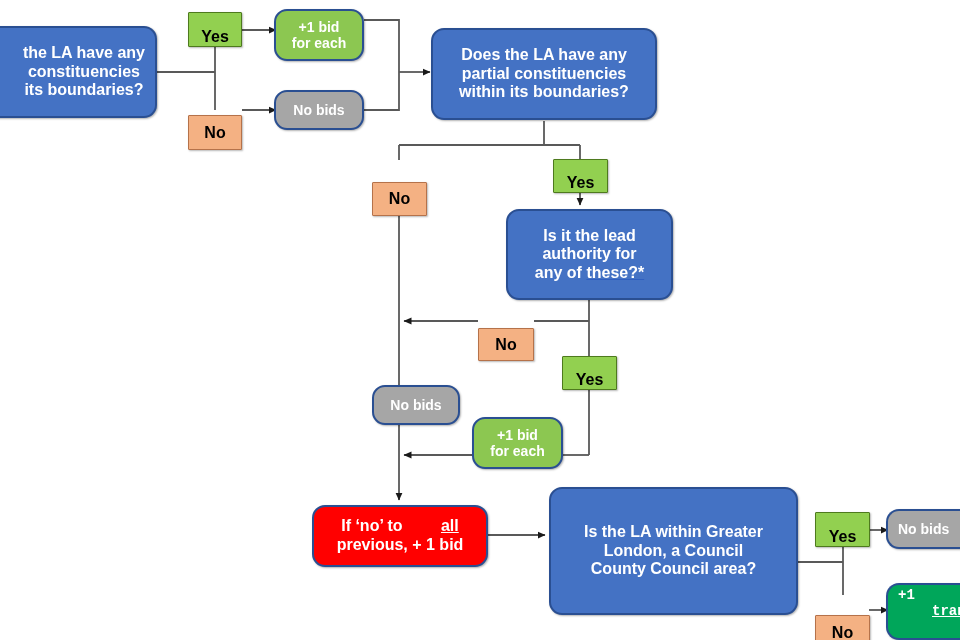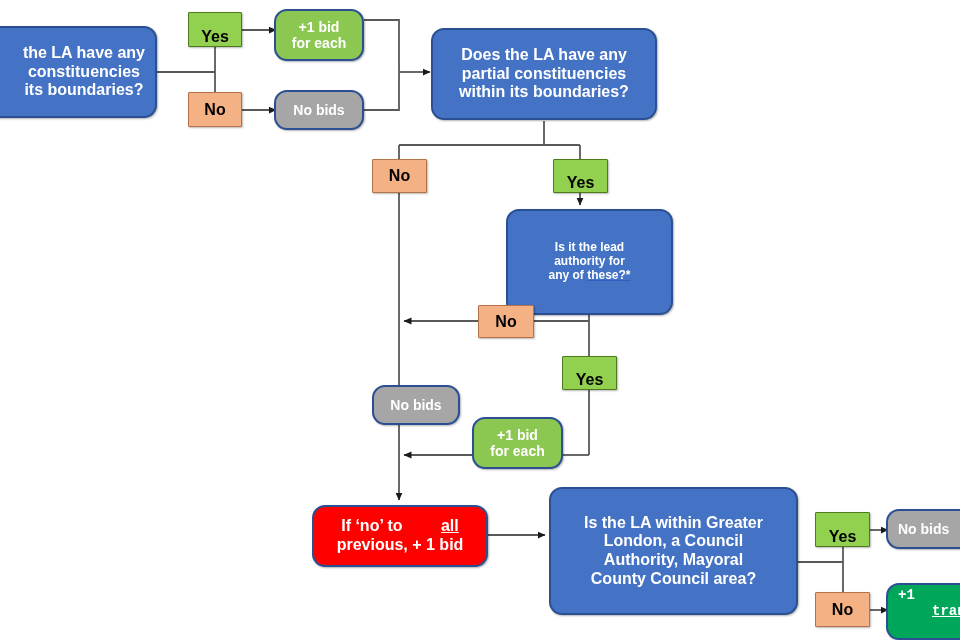--- a/index.html
+++ b/index.html
@@ -53,21 +53,21 @@
     display: flex;
     align-items: center;
     justify-content: center;
     font-weight: bold;
     color: #000000;
     border: 1.5px solid #7F7F7F;
     border-radius: 1px;
     box-shadow: 1px 1px 2px rgba(0,0,0,0.28);
   }
   .label-box.yes { background: #92D050; border-color: #4E7A1E; align-items: flex-end; }
-  .label-box.no  { background: #F4B183; border-color: #B5724A; }
+  .label-box.no  { background: #F4B183; border-color: #B5724A; margin-top: 23px; }
 
   .u { text-decoration: underline; margin-left: 34px; }
   .ul-link { text-decoration: underline; text-decoration-color: #2f5fc0; }
 </style>
 </head>
 <body>
 
 <div id="canvas">
 
   <svg class="connectors" viewBox="0 0 960 640" xmlns="http://www.w3.org/2000/svg">
@@ -152,21 +152,21 @@
   </div>
 
   <div class="label-box no" style="left:372px; top:159px; width:55px; height:34px; font-size:16px;">
     <span>No</span>
   </div>
 
   <div class="label-box yes" style="left:553px; top:159px; width:55px; height:34px; font-size:16px;">
     <span>Yes</span>
   </div>
 
-  <div class="node blue" style="left:506px; top:209px; width:167px; height:106px; font-size:12px;">
+  <div class="node blue" style="left:506px; top:209px; width:167px; height:91px; font-size:16px;">
     <div>
       <div>Is it the lead</div>
       <div>authority for</div>
       <div>
         <span>any of </span><span class="ul-link">these?*</span>
       </div>
     </div>
   </div>
 
   <div class="label-box no" style="left:478px; top:305px; width:56px; height:33px; font-size:16px;">
@@ -194,21 +194,20 @@
         <span>If ‘no’ to </span><span class="u">all</span>
       </div>
       <div>previous, + 1 bid</div>
     </div>
   </div>
 
   <div class="node blue" style="left:549px; top:487px; width:249px; height:128px; font-size:16px;">
     <div>
       <div>Is the LA within Greater</div>
       <div>London, a Council</div>
-      <div>Authority, Mayoral</div>
       <div>County Council area?</div>
     </div>
   </div>
 
   <div class="label-box yes" style="left:815px; top:512px; width:55px; height:35px; font-size:16px;">
     <span>Yes</span>
   </div>
 
   <div class="label-box no" style="left:815px; top:592px; width:55px; height:35px; font-size:16px;">
     <span>No</span>

